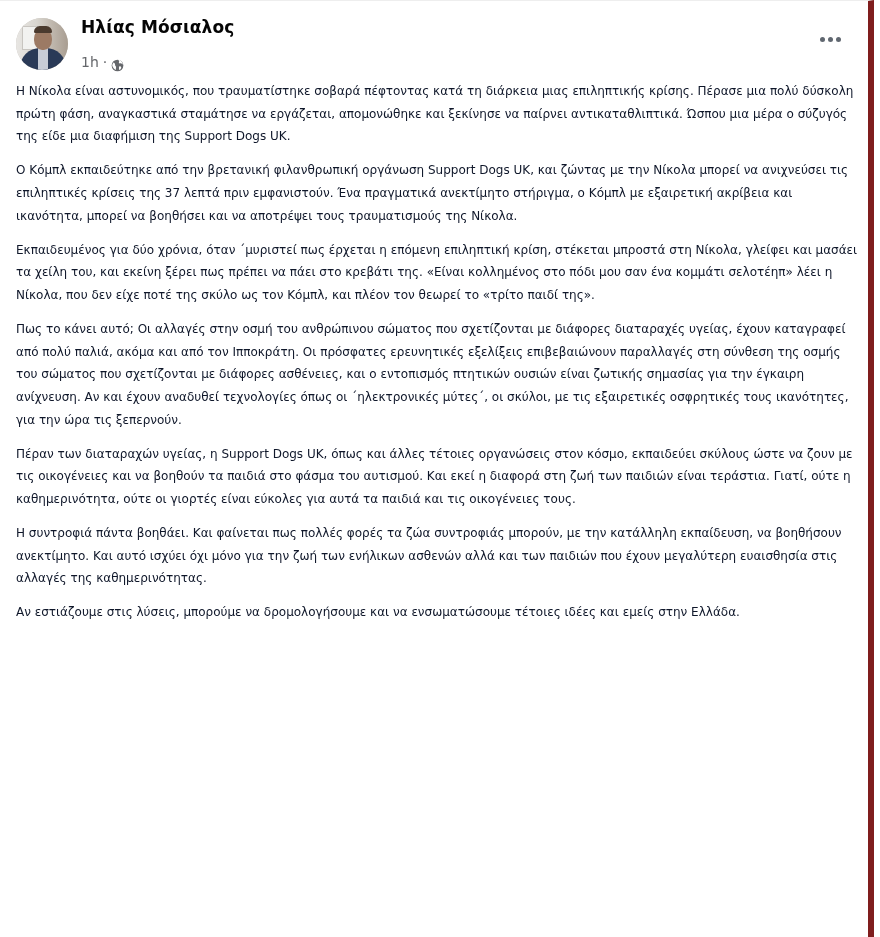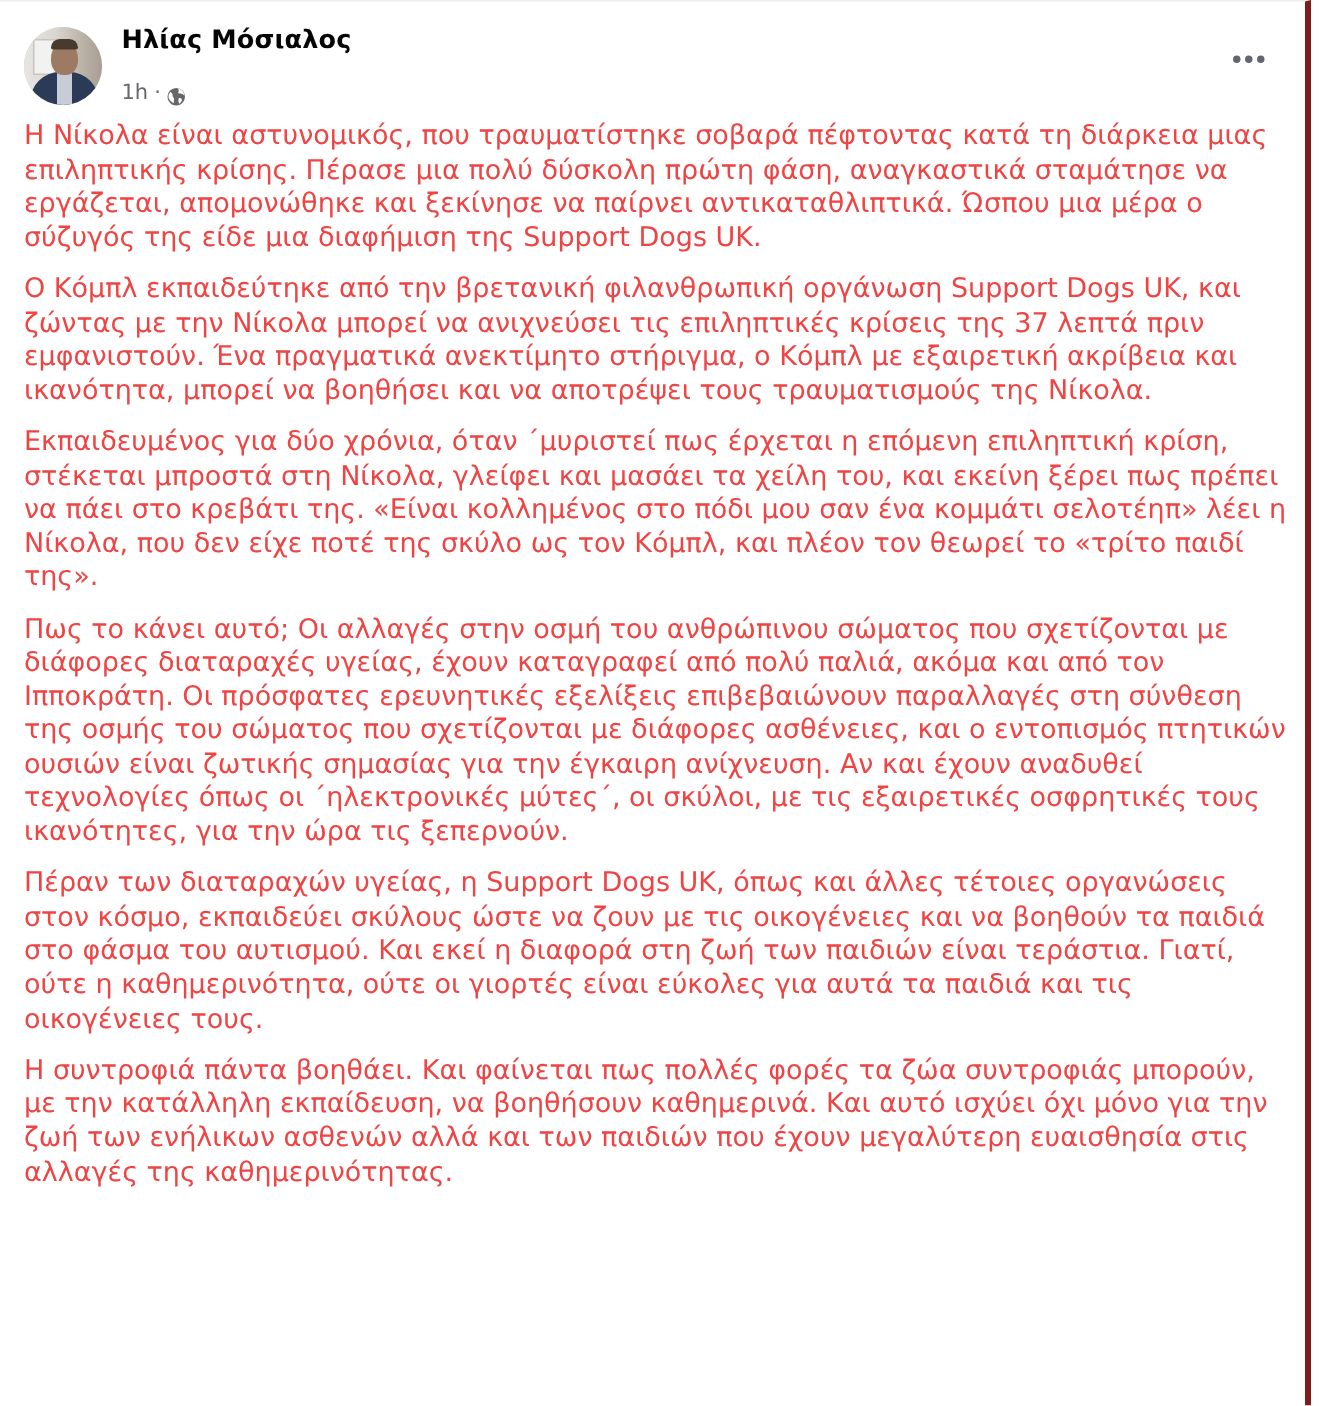--- a/index.html
+++ b/index.html
@@ -12,21 +12,21 @@
       height: 937px;
       overflow: hidden;
       font-family: "DejaVu Sans", "Liberation Sans", sans-serif;
       color: #1c1e21;
     }
     .post {
       position: relative;
       width: 874px;
       height: 937px;
       background: #ffffff;
-      border-right: 4px solid #7f1d1d;
+      border-right: 6px solid #7f1d1d;
       border-top: 1px solid #eeeeee;
       box-sizing: border-box;
     }
     .post-header {
       position: absolute;
       left: 16px;
       top: 15px;
       display: flex;
       align-items: center;
     }
@@ -111,23 +111,23 @@
     }
     .more-button .d {
       width: 5px; height: 5px; border-radius: 50%;
       background: #606770;
     }
     .post-body {
       position: absolute;
       left: 16px;
       top: 79px;
       width: 846px;
-      font-size: 18px;
+      font-size: 12px;
       line-height: 22.6px;
-      color: #ef4444;
+      color: #0f172a;
     }
     .post-body p {
       margin: 0 0 11.6px 0;
     }
   </style>
 </head>
 <body>
 
 <div class="post">
 
@@ -162,16 +162,17 @@
     <span class="d"></span>
     <span class="d"></span>
   </div>
 
   <div class="post-body">
     <p>Η Νίκολα είναι αστυνομικός, που τραυματίστηκε σοβαρά πέφτοντας κατά τη διάρκεια μιας επιληπτικής κρίσης. Πέρασε μια πολύ δύσκολη πρώτη φάση, αναγκαστικά σταμάτησε να εργάζεται, απομονώθηκε και ξεκίνησε να παίρνει αντικαταθλιπτικά. Ώσπου μια μέρα ο σύζυγός της είδε μια διαφήμιση της Support Dogs UK.</p>
     <p>Ο Κόμπλ εκπαιδεύτηκε από την βρετανική φιλανθρωπική οργάνωση Support Dogs UK, και ζώντας με την Νίκολα μπορεί να ανιχνεύσει τις επιληπτικές κρίσεις της 37 λεπτά πριν εμφανιστούν. Ένα πραγματικά ανεκτίμητο στήριγμα, ο Κόμπλ με εξαιρετική ακρίβεια και ικανότητα, μπορεί να βοηθήσει και να αποτρέψει τους τραυματισμούς της Νίκολα.</p>
     <p>Εκπαιδευμένος για δύο χρόνια, όταν ΄μυριστεί πως έρχεται η επόμενη επιληπτική κρίση, στέκεται μπροστά στη Νίκολα, γλείφει και μασάει τα χείλη του, και εκείνη ξέρει πως πρέπει να πάει στο κρεβάτι της.  «Είναι κολλημένος στο πόδι μου σαν ένα κομμάτι σελοτέηπ» λέει η Νίκολα, που δεν είχε ποτέ της σκύλο ως τον Κόμπλ, και πλέον τον θεωρεί το «τρίτο παιδί της».</p>
     <p>Πως το κάνει αυτό; Οι αλλαγές στην οσμή του ανθρώπινου σώματος που σχετίζονται με διάφορες διαταραχές υγείας, έχουν καταγραφεί από πολύ παλιά, ακόμα και από τον Ιπποκράτη. Οι πρόσφατες ερευνητικές εξελίξεις επιβεβαιώνουν παραλλαγές στη σύνθεση της οσμής του σώματος που σχετίζονται με διάφορες ασθένειες, και ο εντοπισμός πτητικών ουσιών είναι ζωτικής σημασίας για την έγκαιρη ανίχνευση. Αν και έχουν αναδυθεί τεχνολογίες όπως οι ΄ηλεκτρονικές μύτες΄, οι σκύλοι, με τις εξαιρετικές οσφρητικές τους ικανότητες,  για την ώρα τις ξεπερνούν.</p>
     <p>Πέραν των διαταραχών υγείας, η Support Dogs UK, όπως και άλλες τέτοιες οργανώσεις στον κόσμο, εκπαιδεύει σκύλους ώστε να ζουν με τις οικογένειες και να βοηθούν τα παιδιά στο φάσμα του αυτισμού. Και εκεί η διαφορά στη ζωή των παιδιών είναι τεράστια. Γιατί, ούτε η καθημερινότητα, ούτε οι γιορτές είναι εύκολες για αυτά τα παιδιά και τις οικογένειες τους.</p>
-    <p>Η συντροφιά πάντα βοηθάει. Και φαίνεται πως πολλές φορές τα ζώα συντροφιάς μπορούν, με την κατάλληλη εκπαίδευση, να βοηθήσουν καθημερινά. Και αυτό ισχύει όχι μόνο για την ζωή των ενήλικων ασθενών αλλά και των παιδιών που έχουν μεγαλύτερη ευαισθησία στις αλλαγές της καθημερινότητας.</p>
+    <p>Η συντροφιά πάντα βοηθάει. Και φαίνεται πως πολλές φορές τα ζώα συντροφιάς μπορούν, με την κατάλληλη εκπαίδευση, να βοηθήσουν ανεκτίμητο. Και αυτό ισχύει όχι μόνο για την ζωή των ενήλικων ασθενών αλλά και των παιδιών που έχουν μεγαλύτερη ευαισθησία στις αλλαγές της καθημερινότητας.</p>
+    <p>Αν εστιάζουμε στις λύσεις, μπορούμε να δρομολογήσουμε και να ενσωματώσουμε τέτοιες ιδέες και εμείς στην Ελλάδα.</p>
   </div>
 
 </div>
 
 </body></html>

